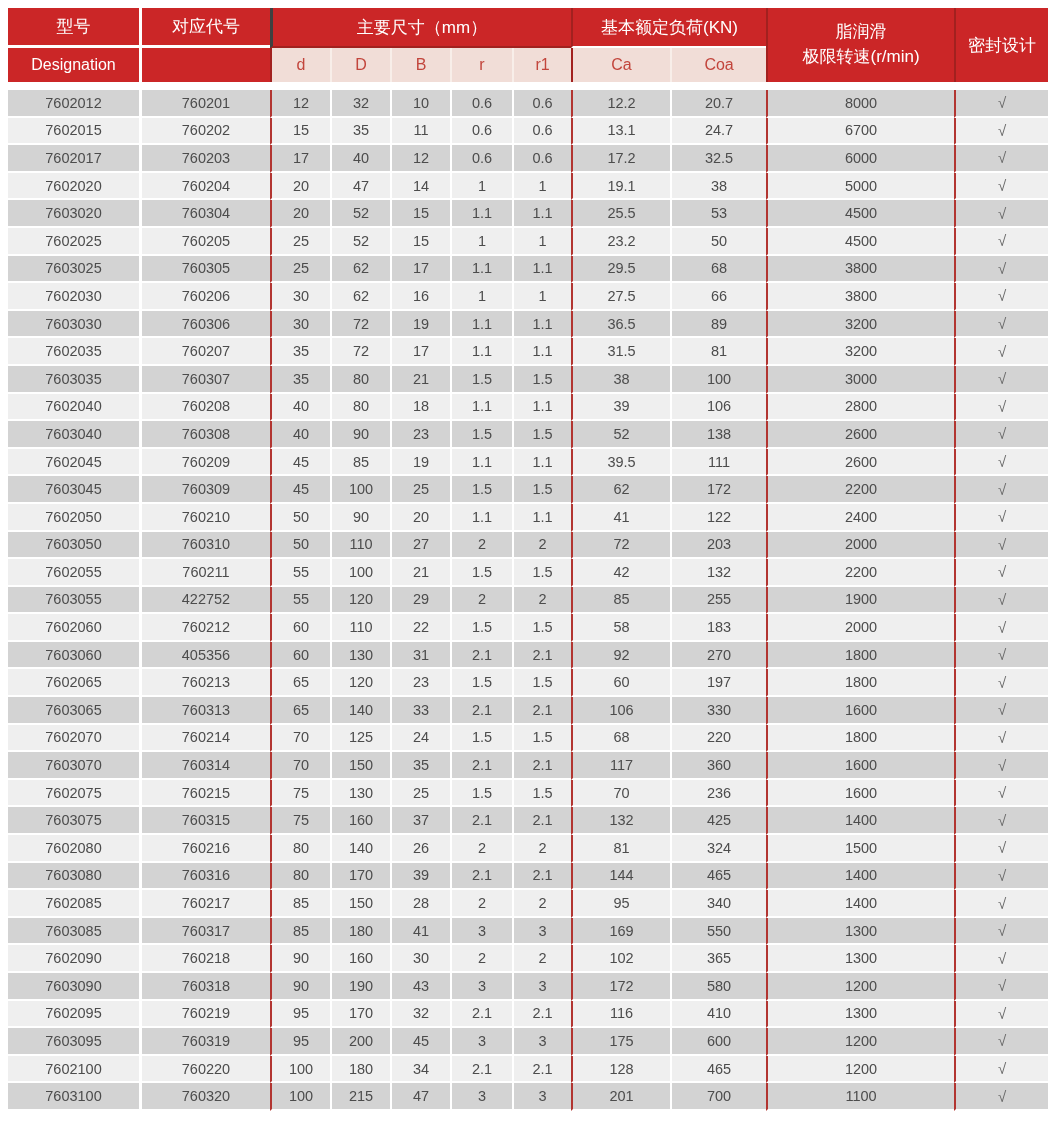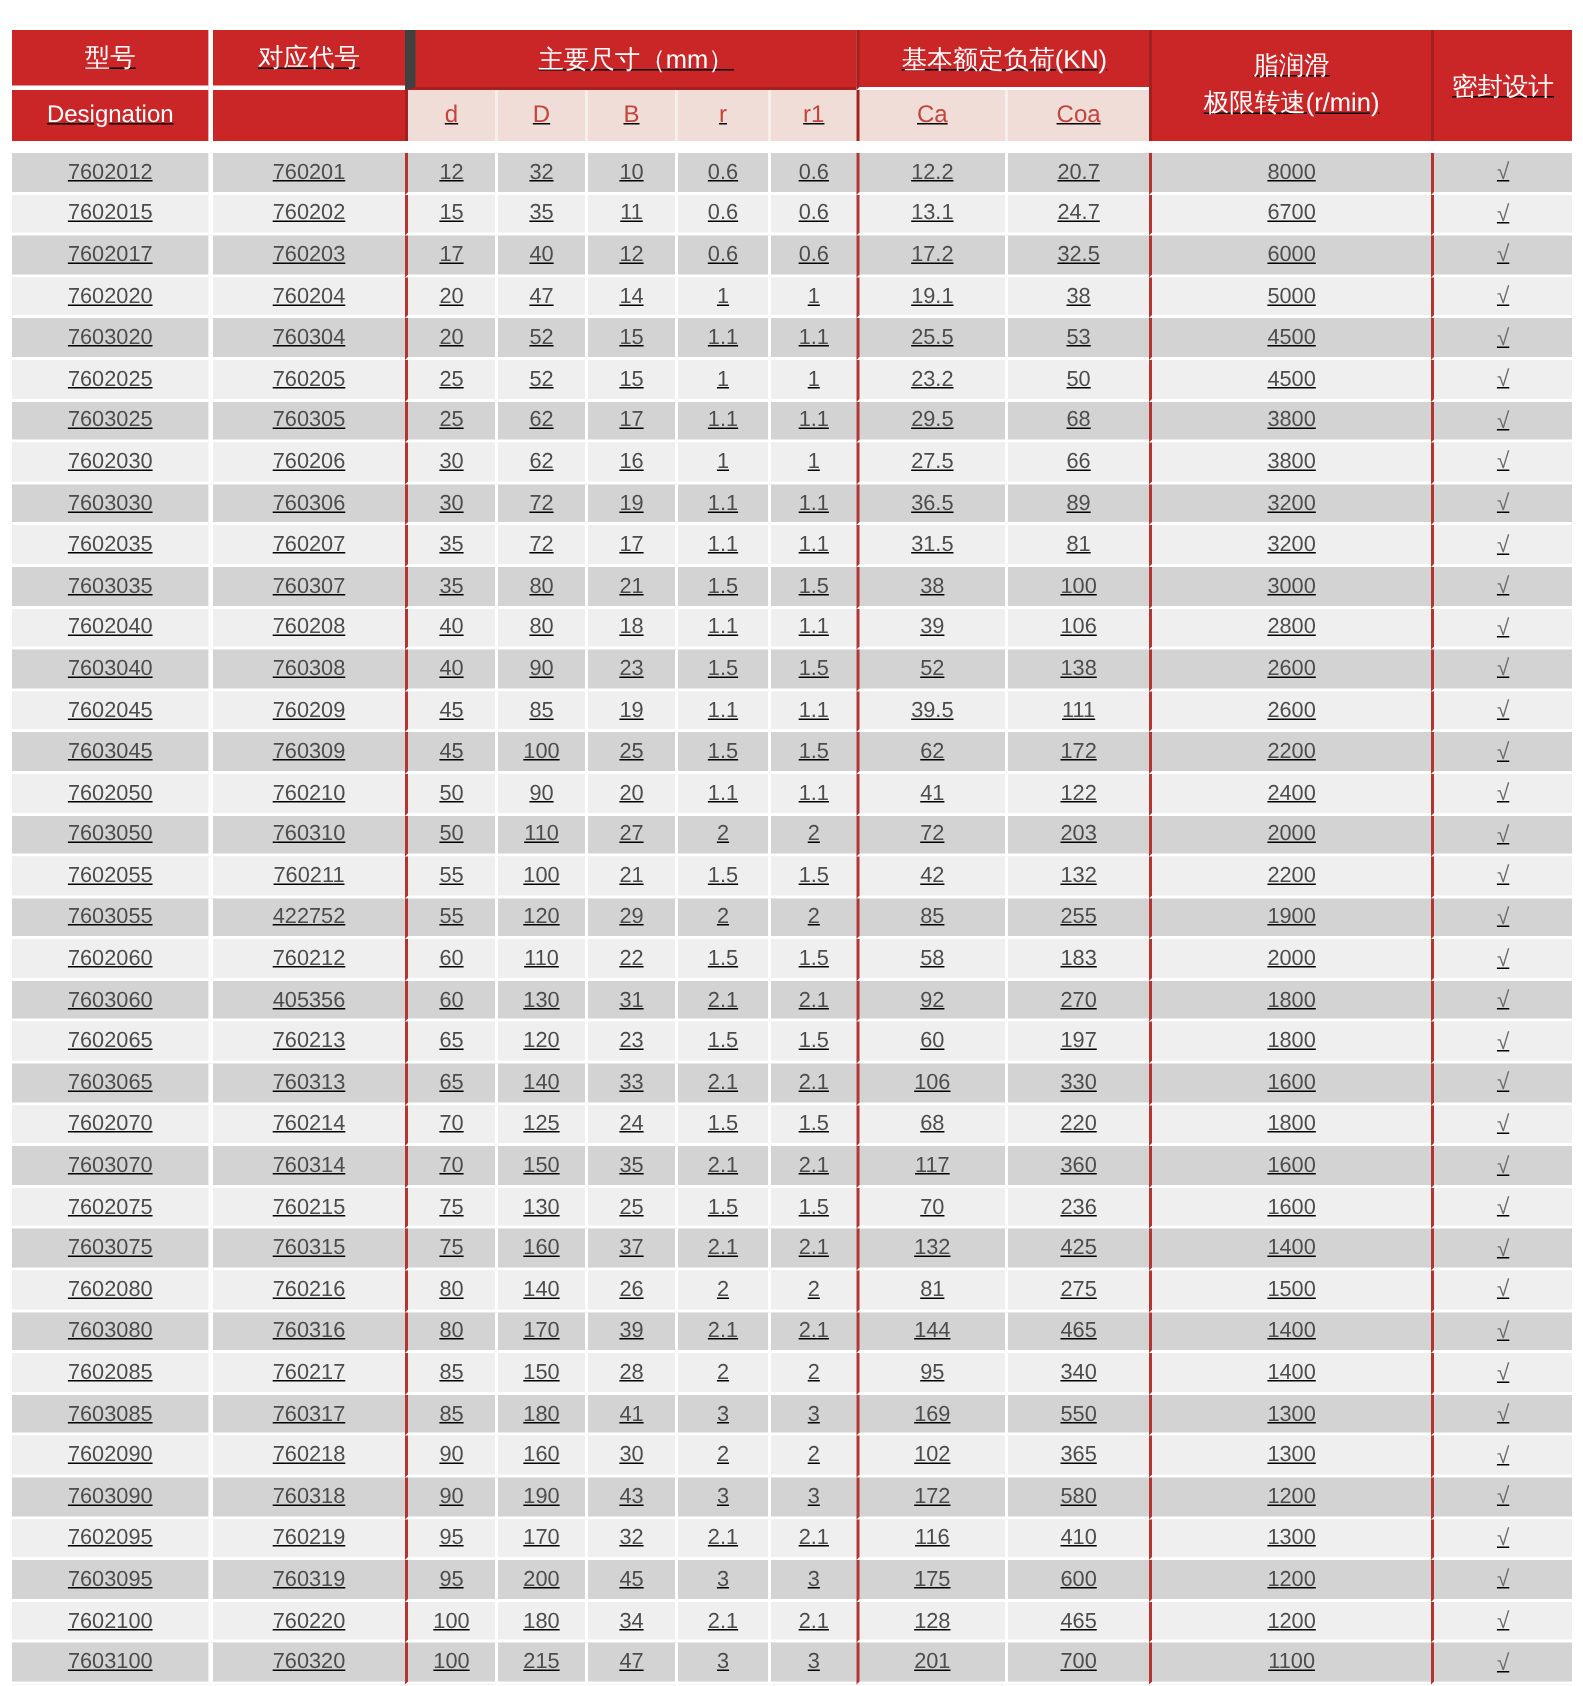--- a/index.html
+++ b/index.html
@@ -3,21 +3,21 @@
 <meta charset="utf-8">
 <style>
   html, body {
     margin: 0; padding: 0;
     background: #ffffff;
     width: 1055px; height: 1124px;
     font-family: "Liberation Sans", "DejaVu Sans", sans-serif;
     overflow: hidden;
   }
   * { box-sizing: border-box; }
-  .page { padding: 20px 7px 0 8px; text-decoration: underline; }
+  .page { padding: 8px 7px 0 8px; }
 
   table.spec {
     border-collapse: separate;
     border-spacing: 0;
     table-layout: fixed;
     width: 1040px;
   }
 
   
   th {
@@ -33,21 +33,21 @@
     background: var(--header-red, #cb2627);
     color: #ffffff;
   }
   th.pink {
     background: var(--subheader-pink, #f1ddd7);
     color: var(--subheader-text-red, #c2453c);
   }
 
   th.h-model   { border-bottom: 3px solid #ffffff; }
   th.h-code    { border-left: 3px solid #ffffff; border-bottom: 3px solid #ffffff; }
-  th.h-dims    { border-left: 7px solid #404040; border-bottom: 2px solid var(--dark-red-line, #a2211f); }
+  th.h-dims    { border-left: 3px solid #404040; border-bottom: 2px solid var(--dark-red-line, #a2211f); }
   th.h-load    { border-left: 2px solid var(--dark-red-line, #a2211f); border-bottom: 2px solid #ffffff; }
   th.h-speed   { border-left: 2px solid var(--dark-red-line, #a2211f); line-height: 1.45; }
   th.h-seal    { border-left: 2px solid var(--dark-red-line, #a2211f); }
   th.h-code-empty { border-left: 3px solid #ffffff; }
 
   th.p-first   { border-left: 2px solid var(--dark-red-line, #a2211f); }
   th.p-mid     { border-left: 2px solid #f8eee9; }
   th.p-ca      { border-left: 2px solid var(--dark-red-line, #a2211f); }
 
   tr.spacer td {
@@ -481,21 +481,21 @@
         </tr>
         <tr class="light">
           <td class="c0">7602080</td>
           <td class="c1">760216</td>
           <td class="c2">80</td>
           <td class="c3">140</td>
           <td class="c4">26</td>
           <td class="c5">2</td>
           <td class="c6">2</td>
           <td class="c7">81</td>
-          <td class="c8">275</td>
+          <td class="c8">324</td>
           <td class="c9">1500</td>
           <td class="c10">√</td>
         </tr>
         <tr class="dark">
           <td class="c0">7603080</td>
           <td class="c1">760316</td>
           <td class="c2">80</td>
           <td class="c3">170</td>
           <td class="c4">39</td>
           <td class="c5">2.1</td>

